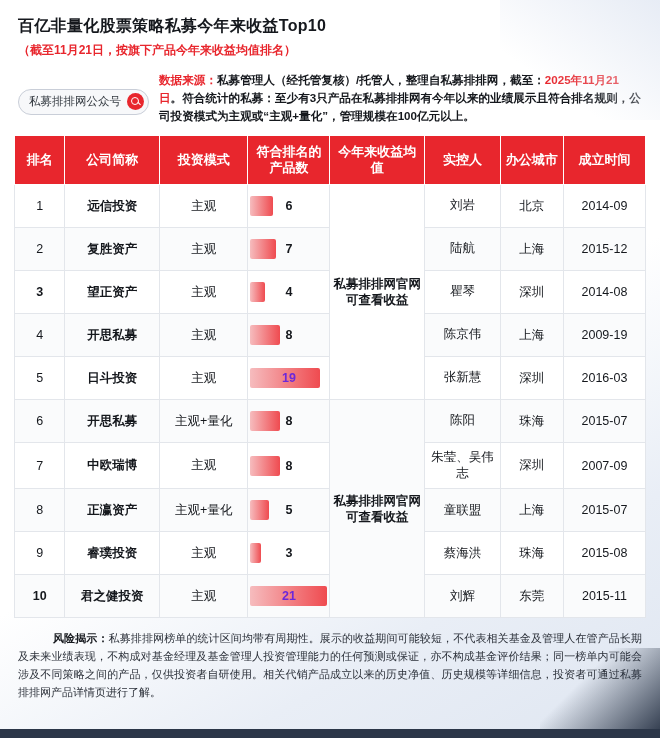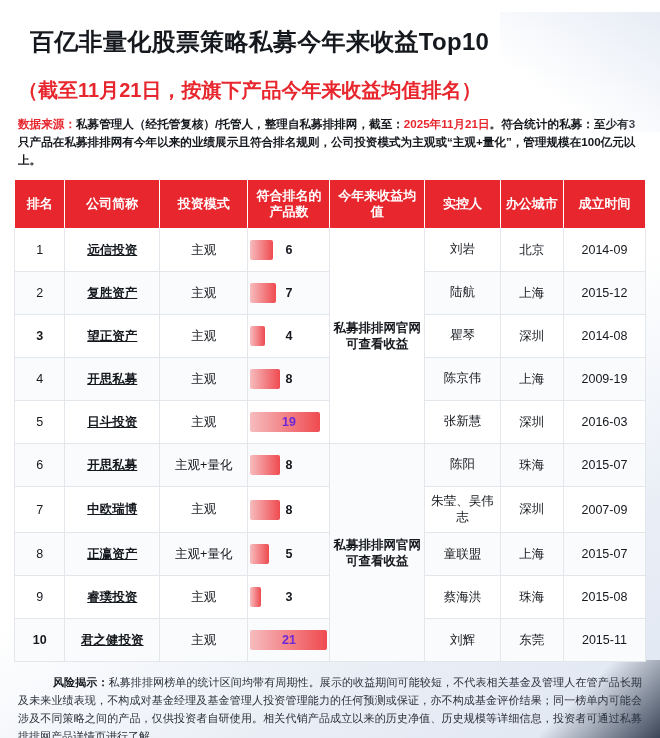--- a/index.html
+++ b/index.html
@@ -31,32 +31,32 @@
   }
   .corner-topright {
     position: absolute;
     right: 0; top: 0;
     width: 160px; height: 120px;
     background: linear-gradient(215deg, #e7ecf5 0%, rgba(231,236,245,0) 70%);
     pointer-events: none;
   }
 
   h1.title {
-    margin: 12px;
+    margin: 0;
     padding: 16px 4px 6px 4px;
-    font-size: 24px;
+    font-size: 16px;
     font-weight: bold;
     color: #15181d;
     letter-spacing: 0.3px;
     line-height: 1.2;
   }
   .subtitle {
     margin: 0;
     padding: 2px 4px 10px 4px;
-    font-size: 20px;
+    font-size: 12px;
     font-weight: bold;
     color: #e8262d;
     line-height: 1.3;
   }
 
   .info-row {
     display: flex;
     align-items: flex-start;
     padding: 2px 4px 10px 4px;
     gap: 10px;
@@ -139,21 +139,20 @@
     border: 1px solid #e3e6eb;
     background: #ffffff;
     height: 28px;
   }
   table.rank tr.alt td {
     background: #fafbfc;
   }
   td.company {
     font-weight: bold;
     font-size: 13.5px;
-    text-decoration: underline;
   }
   td.rank-no {
     font-size: 13px;
   }
   td.rank-no.bold { font-weight: bold; }
   td.controller {
     font-weight: normal;
     font-size: 13px;
     line-height: 1.25;
   }
@@ -224,20 +223,24 @@
 </head>
 <body>
 
 <div class="page">
   <div class="corner-topright"></div>
 
   <h1 class="title">百亿非量化股票策略私募今年来收益Top10</h1>
   <div class="subtitle">（截至11月21日，按旗下产品今年来收益均值排名）</div>
 
   <div class="info-row">
+    <div class="badge-search">
+      <span class="label">私募排排网公众号</span>
+      <span class="sicon"></span>
+    </div>
     <div class="source-note">
       <span class="red">数据来源：</span><span class="plain">私募管理人（经托管复核）/托管人，整理自私募排排网，截至：</span><span class="red">2025年11月21日</span><span class="plain">。符合统计的私募：至少有3只产品在私募排排网有今年以来的业绩展示且符合排名规则，公司投资模式为主观或“主观+量化”，管理规模在100亿元以上。</span>
     </div>
   </div>
 
   <div class="watermark">私募排排</div>
 
   <table class="rank">
     <colgroup>
       <col style="width:8%">

